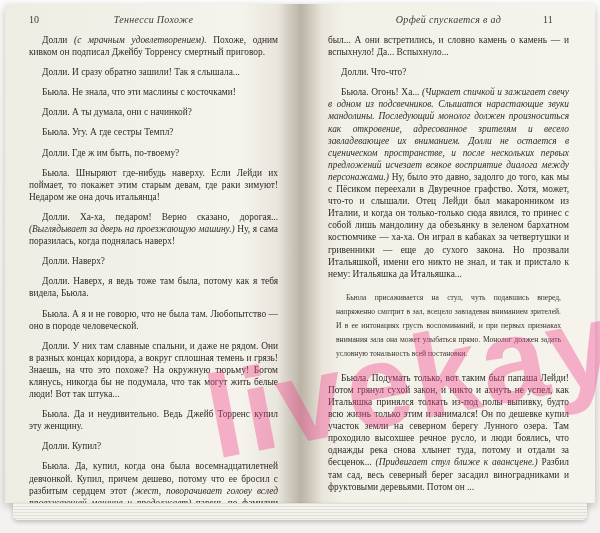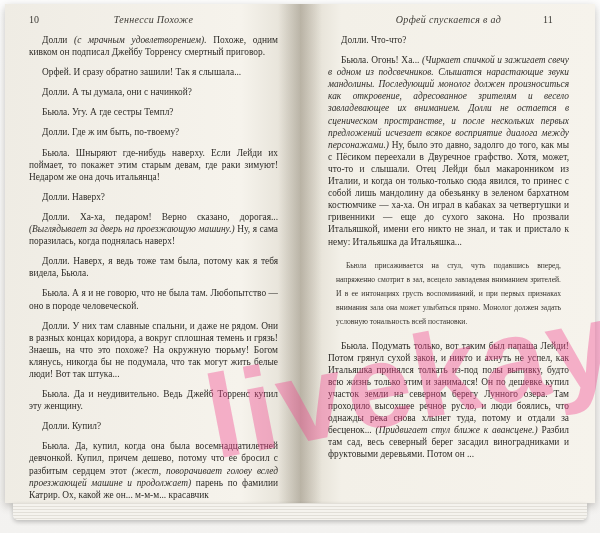--- a/index.html
+++ b/index.html
@@ -69,43 +69,45 @@
   <div class="book">
 
     <div class="page left">
       <div class="running-head">
         <span class="page-num">10</span>
         <span class="running-title">Теннесси Похоже</span>
         <span class="page-num right-num"></span>
       </div>
       <div class="text" id="left-text">
           <p class="para"><span>Долли </span><em>(с мрачным удовлетворением).</em><span> Похоже, одним кивком он подписал Джейбу Торренсу смертный приговор.</span></p>
-          <p class="para"><span>Орфей. И сразу обратно зашили! Так я слышала...</span></p>
+          <p class="para"><span>Долли. И сразу обратно зашили! Так я слышала...</span></p>
+          <p class="para"><span>Бьюла. Не знала, что эти маслины с косточками!</span></p>
           <p class="para"><span>Долли. А ты думала, они с начинкой?</span></p>
           <p class="para"><span>Бьюла. Угу. А где сестры Темпл?</span></p>
           <p class="para"><span>Долли. Где ж им быть, по-твоему?</span></p>
           <p class="para"><span>Бьюла. Шныряют где-нибудь наверху. Если Лейди их поймает, то покажет этим старым девам, где раки зимуют! Недаром же она дочь итальянца!</span></p>
+          <p class="para"><span>Долли. Ха-ха, педаром! Верно сказано, дорогая... </span><em>(Выглядывает за дверь на проезжающую машину.)</em><span> Ну, я сама поразилась, когда поднялась наверх!</span></p>
           <p class="para"><span>Долли. Наверх?</span></p>
-          <p class="para"><span>Долли. Ха-ха, педаром! Верно сказано, дорогая... </span><em>(Выглядывает за дверь на проезжающую машину.)</em><span> Ну, я сама поразилась, когда поднялась наверх!</span></p>
           <p class="para"><span>Долли. Наверх, я ведь тоже там была, потому как я тебя видела, Бьюла.</span></p>
           <p class="para"><span>Бьюла. А я и не говорю, что не была там. Любопытство — оно в породе человеческой.</span></p>
           <p class="para"><span>Долли. У них там славные спальни, и даже не рядом. Они в разных концах коридора, а вокруг сплошная темень и грязь! Знаешь, на что это похоже? На окружную тюрьму! Богом клянусь, никогда бы не подумала, что так могут жить белые люди! Вот так штука...</span></p>
           <p class="para"><span>Бьюла. Да и неудивительно. Ведь Джейб Торренс купил эту женщину.</span></p>
           <p class="para"><span>Долли. Купил?</span></p>
           <p class="para"><span>Бьюла. Да, купил, когда она была восемнадцатилетней девчонкой. Купил, причем дешево, потому что ее бросил с разбитым сердцем этот </span><em>(жест, поворачивает голову вслед проезжающей машине и продолжает)</em><span> парень по фамилии Катрир. Ох, какой же он... м-м-м... красавчик</span></p>
         </div>
     </div>
 
     <div class="page right">
       <div class="running-head">
         <span class="page-num"></span>
         <span class="running-title">Орфей спускается в ад</span>
         <span class="page-num right-num">11</span>
       </div>
       <div class="text" id="right-text">
+          <p class="para noindent"><span>был... А они встретились, и словно камень о камень — и вспыхнуло! Да... Вспыхнуло...</span></p>
           <p class="para"><span>Долли. Что-что?</span></p>
           <p class="para"><span>Бьюла. Огонь! Ха... </span><em>(Чиркает спичкой и зажигает свечу в одном из подсвечников. Слышатся нарастающие звуки мандолины. Последующий монолог должен произноситься как откровение, адресованное зрителям и весело завладевающее их вниманием. Долли не остается в сценическом пространстве, и после нескольких первых предложений исчезает всякое восприятие диалога между персонажами.)</em><span> Ну, было это давно, задолго до того, как мы с Пёсиком переехали в Двуречное графство. Хотя, может, что-то и слышали. Отец Лейди был макаронником из Италии, и когда он только-только сюда явился, то принес с собой лишь мандолину да обезьянку в зеленом бархатном костюмчике — ха-ха. Он играл в кабаках за четвертушки и гривенники — еще до сухого закона. Но прозвали Итальяшкой, имени его никто не знал, и так и пристало к нему: Итальяшка да Итальяшка...</span></p>
           <p class="para small"><span>Бьюла присаживается на стул, чуть подавшись вперед, напряженно смотрит в зал, всецело завладевая вниманием зрителей. И в ее интонациях грусть воспоминаний, и при первых признаках внимания зала она может улыбаться прямо. Монолог должен задать условную тональность всей постановки.</span></p>
           <p class="para"><span>Бьюла. Подумать только, вот таким был папаша Лейди! Потом грянул сухой закон, и никто и ахнуть не успел, как Итальяшка принялся толкать из-под полы выпивку, будто всю жизнь только этим и занимался! Он по дешевке купил участок земли на северном берегу Лунного озера. Там проходило высохшее речное русло, и люди боялись, что однажды река снова хлынет туда, потому и отдали за бесценок... </span><em>(Придвигает стул ближе к авансцене.)</em><span> Разбил там сад, весь северный берег засадил виноградниками и фруктовыми деревьями. Потом он ...</span></p>
         </div>
     </div>
 
     <div class="gutter"></div>
   </div>
 

